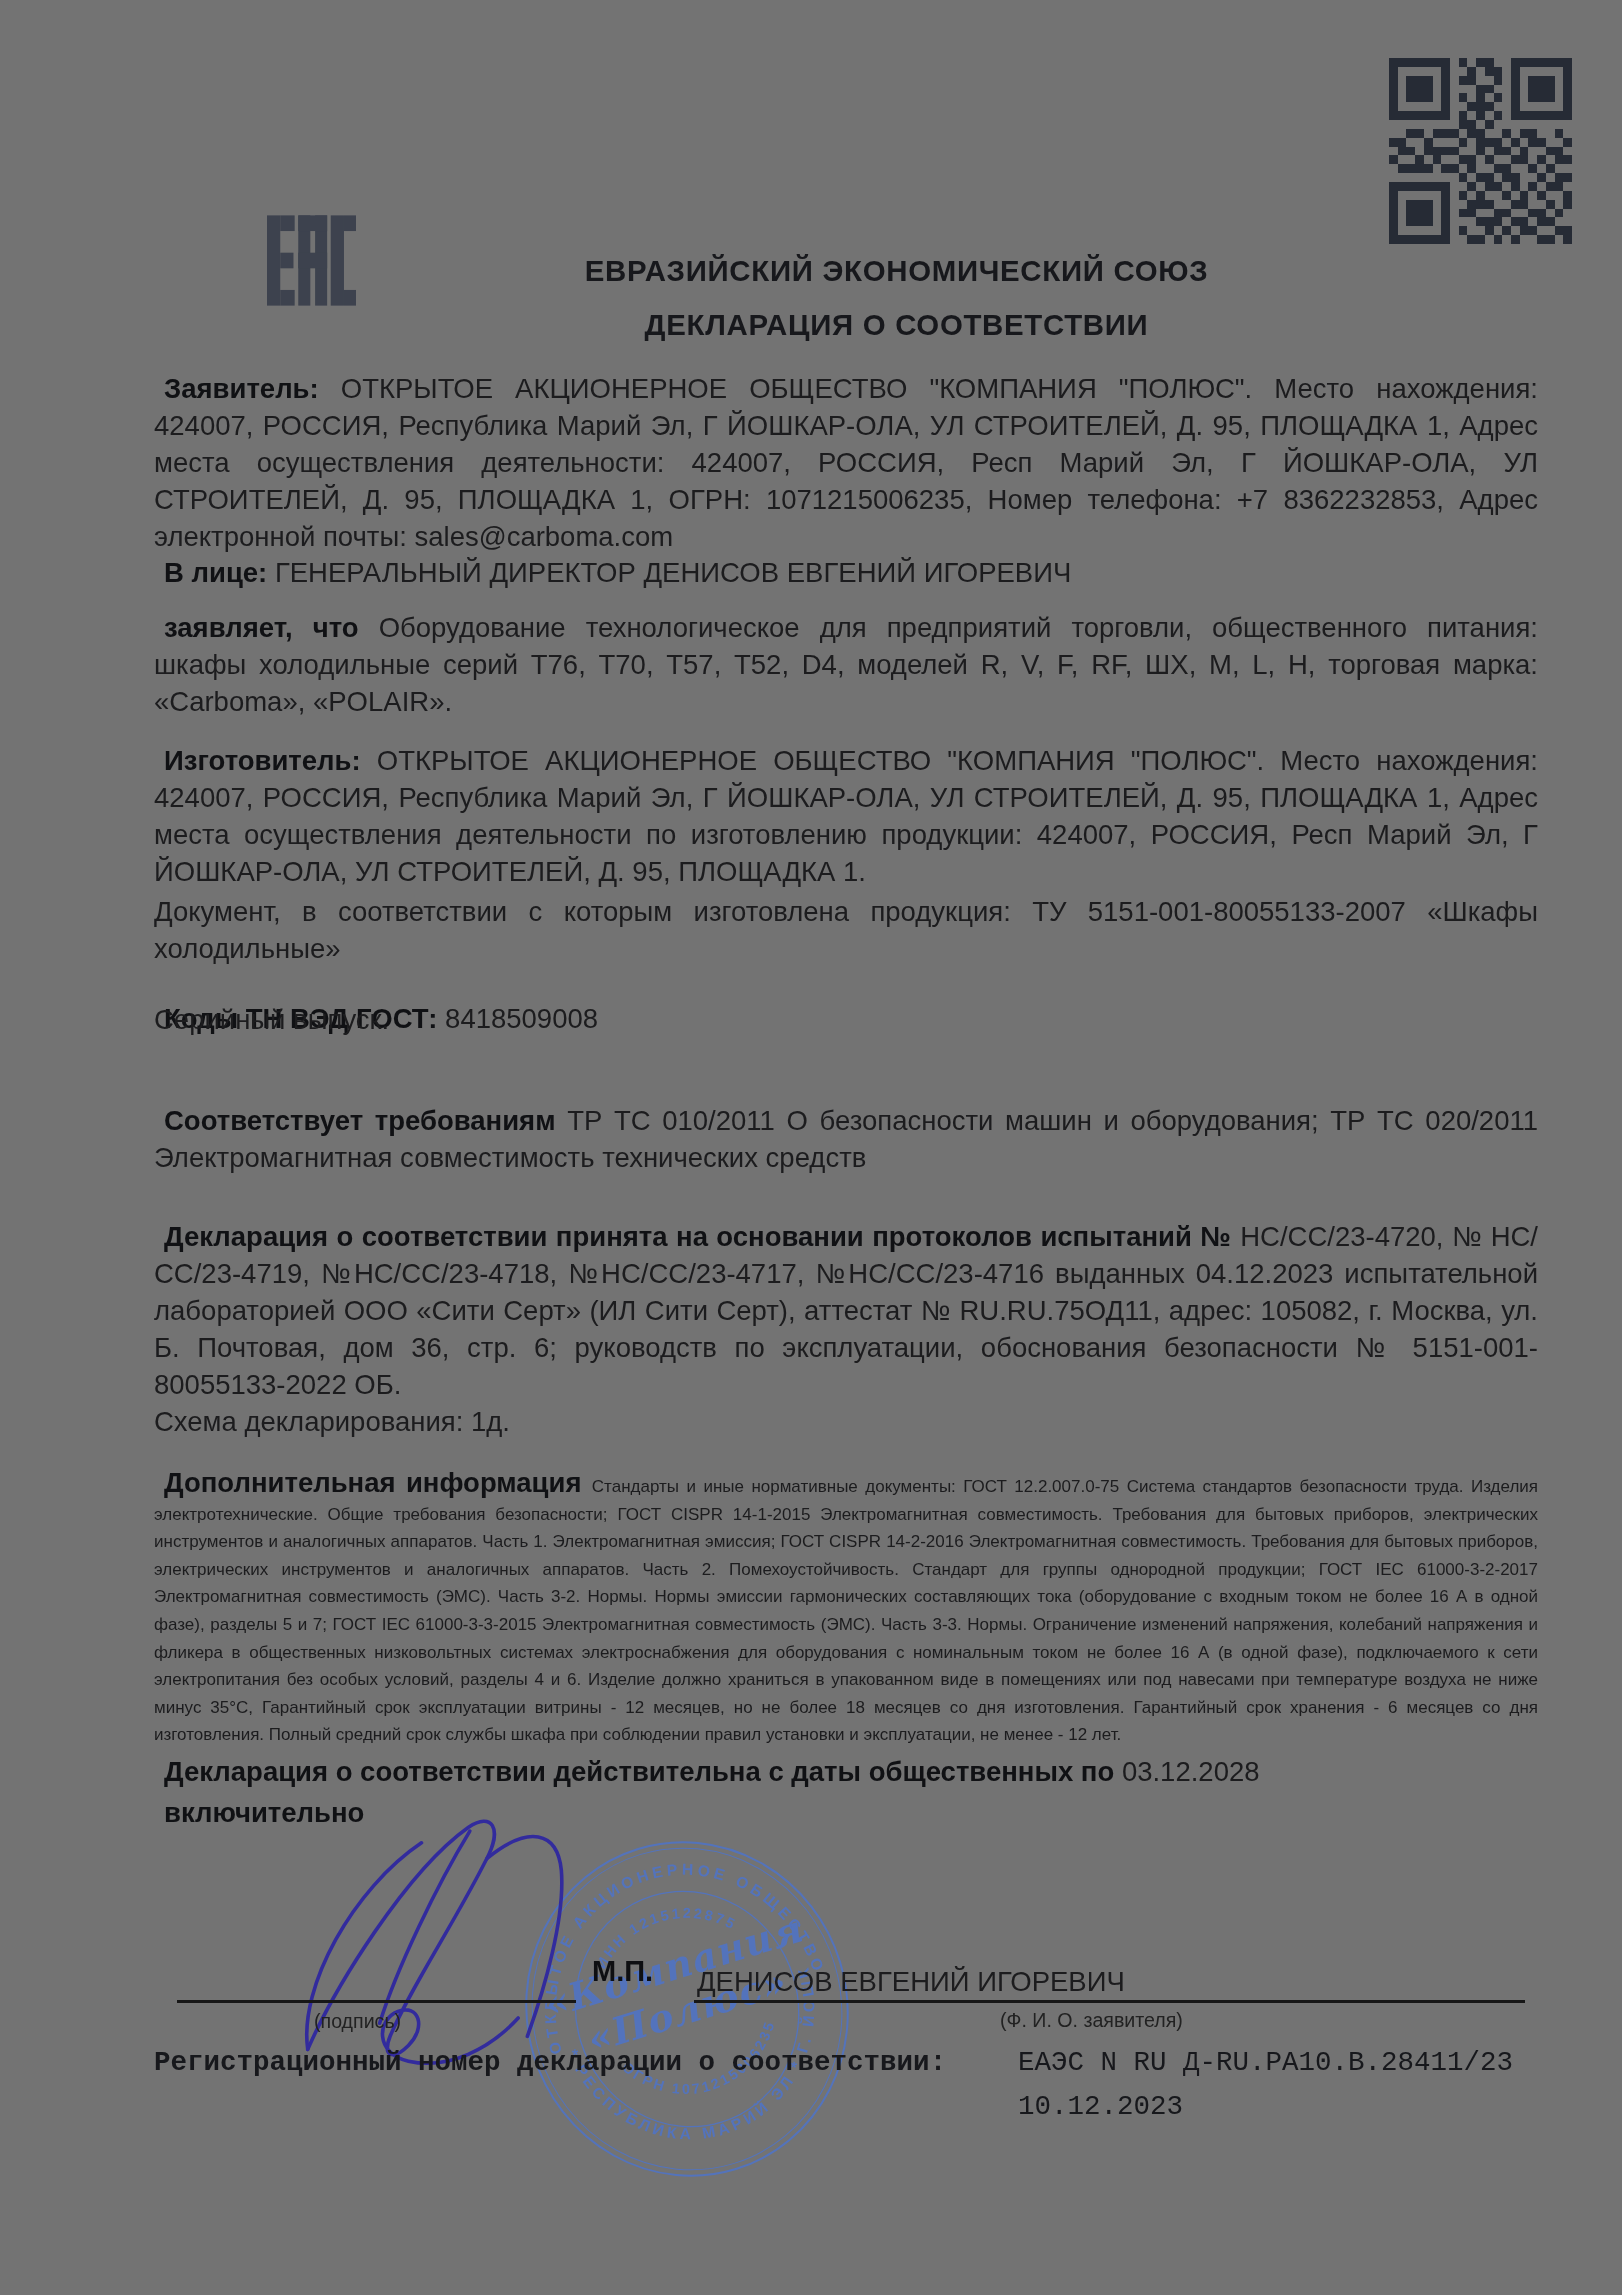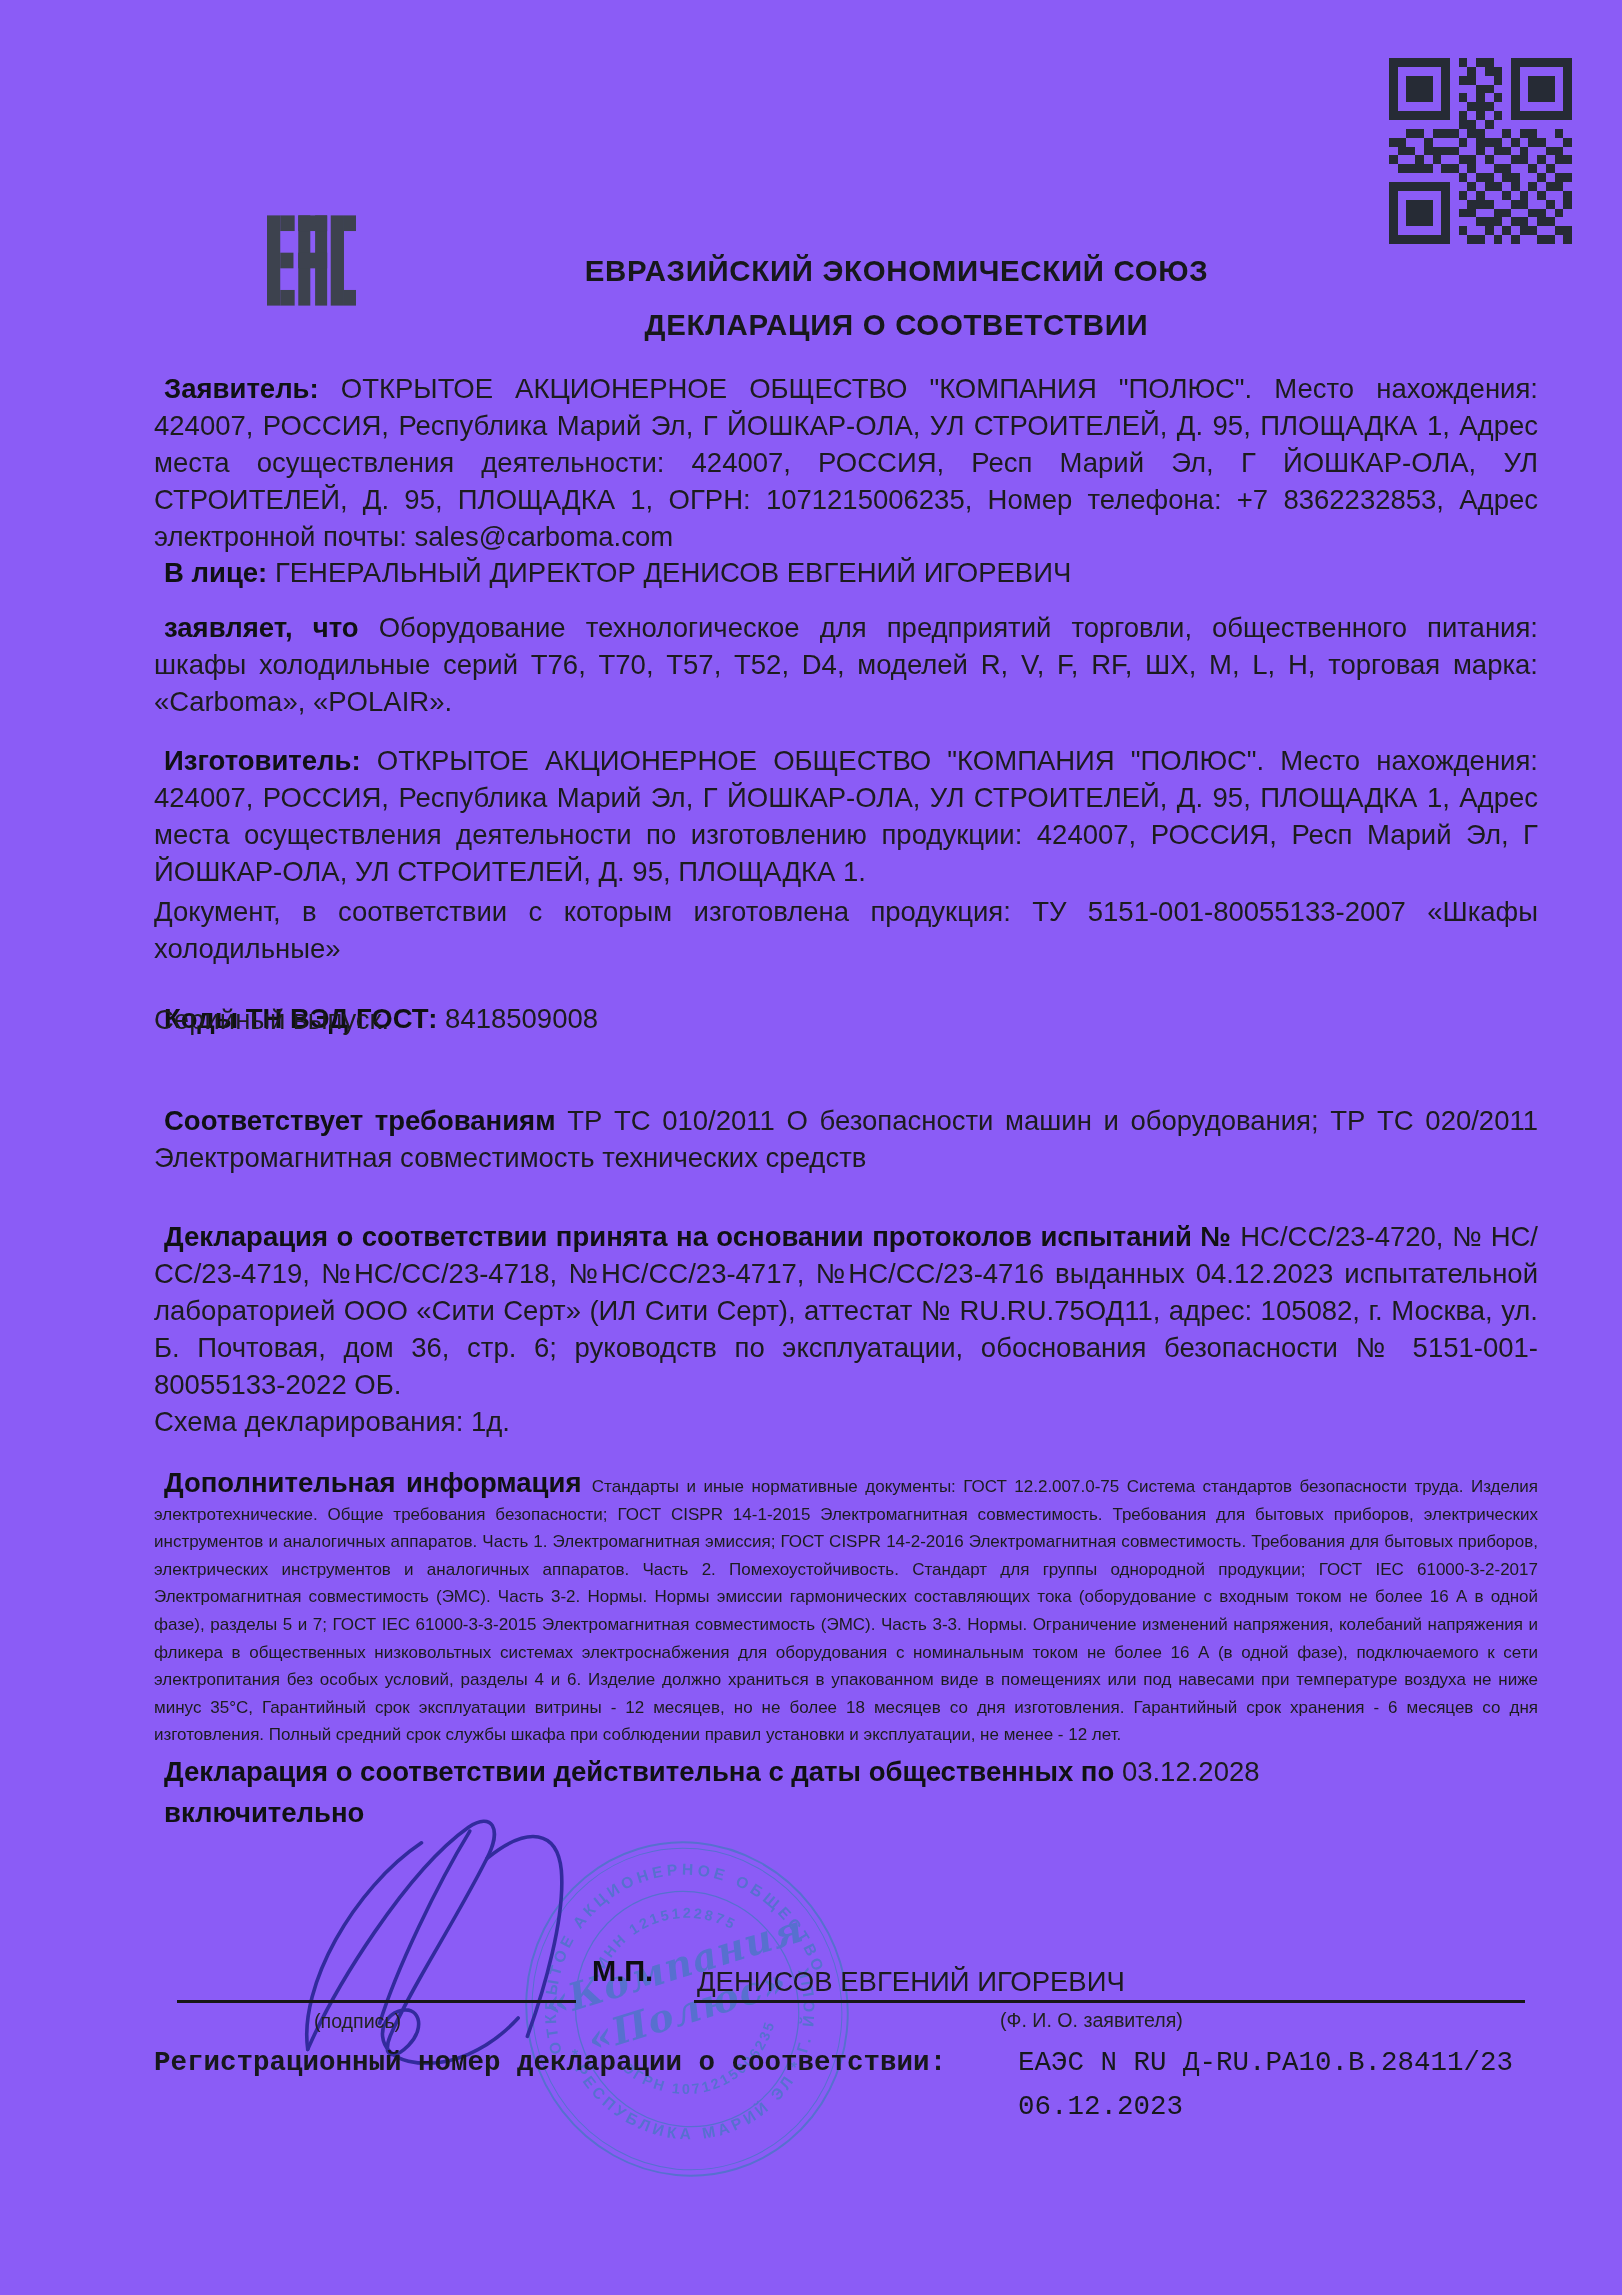--- a/index.html
+++ b/index.html
@@ -1,16 +1,16 @@
 <!DOCTYPE html>
 <html style="font-size:10.5px"><head>
 <meta charset="utf-8">
 <style>
   html,body{margin:0;padding:0;background:#ffffff;}
-  .page{position:relative;width:1623px;height:2295px;background:#8b5cf6;overflow:hidden;
+  .page{position:relative;width:1623px;height:2295px;background:#737373;overflow:hidden;
         font-family:"Liberation Sans",sans-serif;color:#1c1c1e;}
   
   .titles{position:absolute;left:517px;top:254px;width:759px;text-align:center;}
   .title1{font-size:29.4px;font-weight:bold;letter-spacing:0.7px;color:#17181c;}
   .title2{font-size:29.4px;font-weight:bold;letter-spacing:0.7px;color:#17181c;margin-top:19.6px;}
   .eac{position:absolute;left:267px;top:211px;width:89px;height:99px;}
   .qr{position:absolute;left:1389px;top:58px;width:183px;height:186px;display:grid;
       grid-template-columns:repeat(21,1fr);grid-template-rows:repeat(21,1fr);}
   .qr div.on{background:#262b35;}
   
@@ -565,16 +565,16 @@
   </svg>
 
   <div class="mp">М.П.</div>
   <div class="fio-name">ДЕНИСОВ ЕВГЕНИЙ ИГОРЕВИЧ</div>
   <div class="sline left"></div>
   <div class="sline right"></div>
   <div class="caption cap-sign">(подпись)</div>
   <div class="caption cap-fio">(Ф. И. О. заявителя)</div>
 
   <p class="reg-row r1"><span class="lab">Регистрационный номер декларации о соответствии:</span><span class="val">ЕАЭС N RU Д-RU.РА10.В.28411/23</span></p>
-  <p class="reg-row r2"><span class="val">06.12.2023</span></p>
+  <p class="reg-row r2"><span class="val">10.12.2023</span></p>
 
 </div>
 
 
 </body></html>

